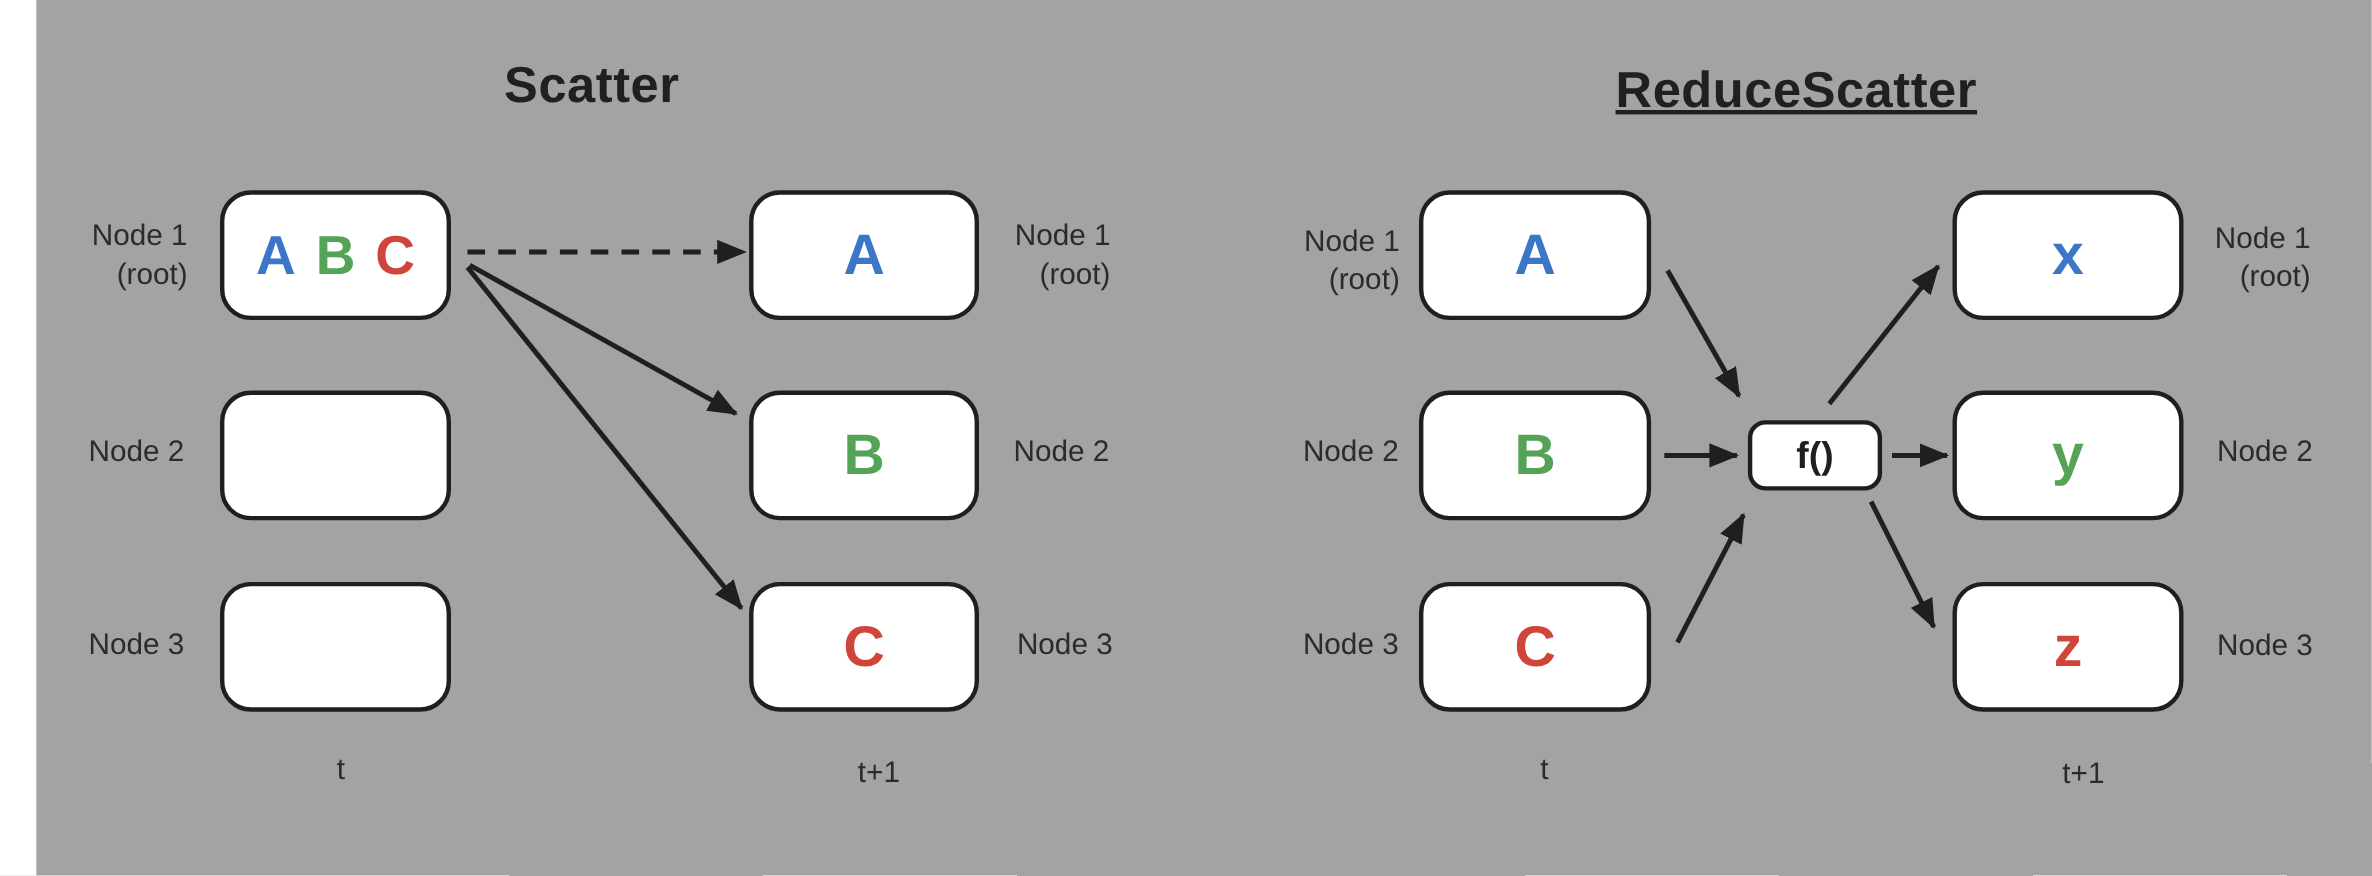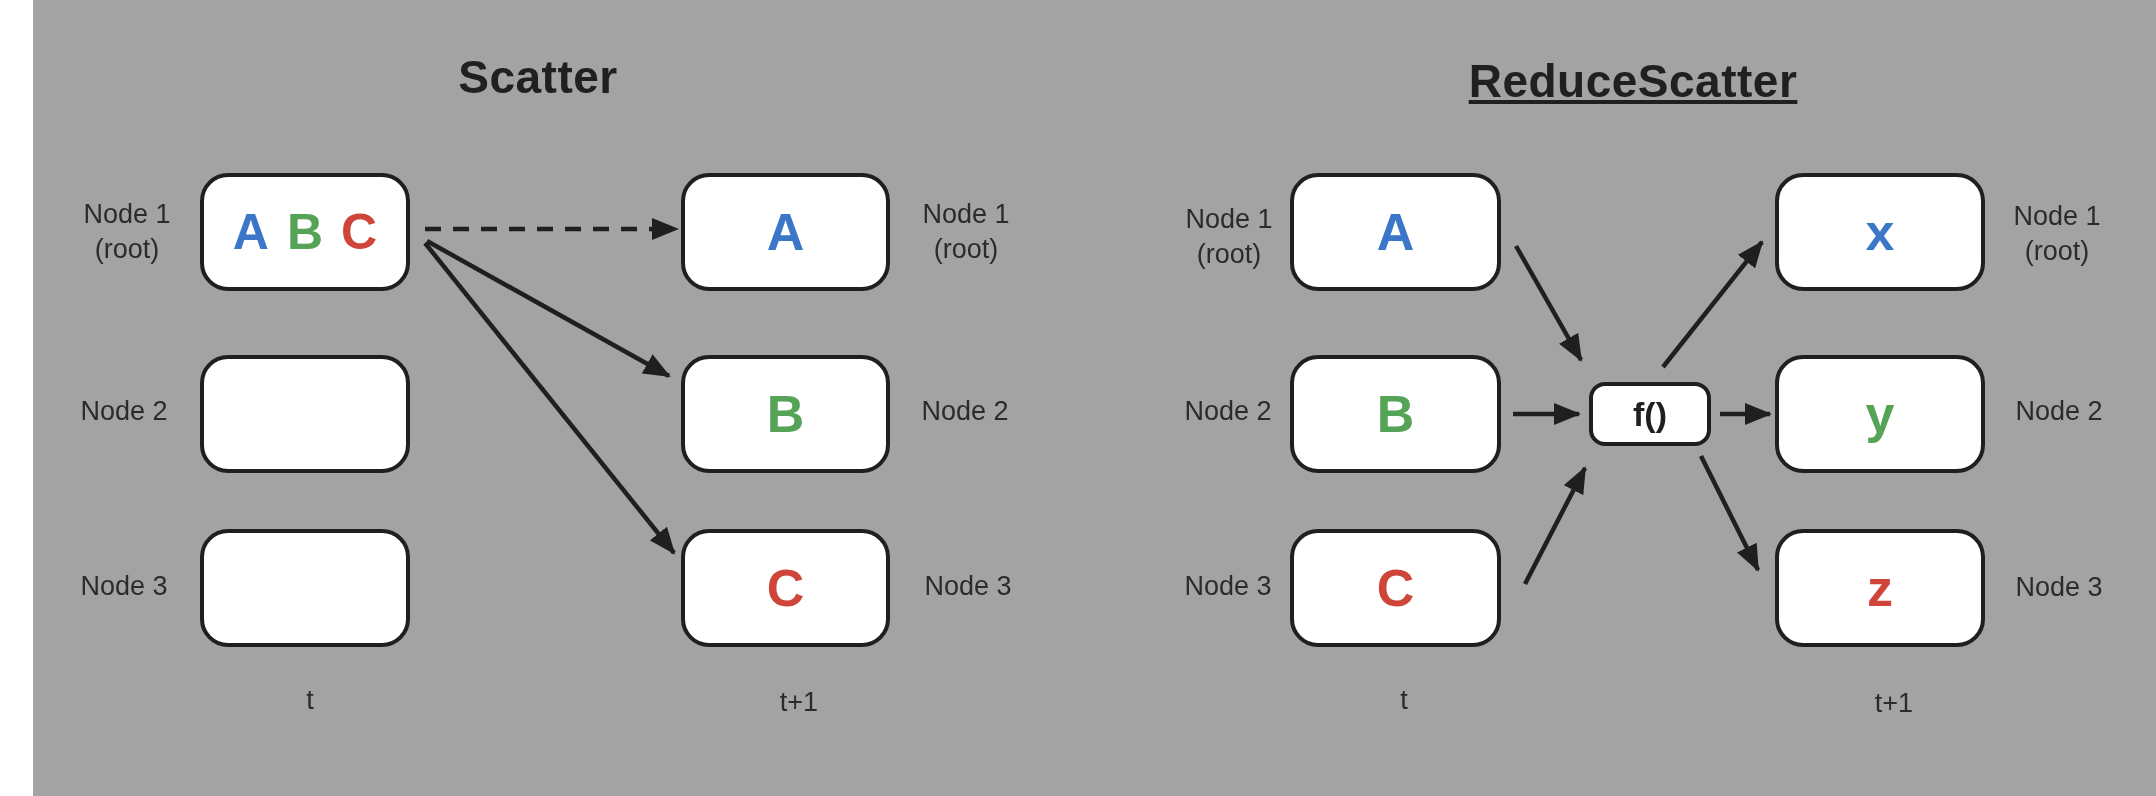--- a/index.html
+++ b/index.html
@@ -38,21 +38,21 @@
   }
   .chunk{
     font-size:52px;font-weight:600;line-height:1;
   }
   .chunk-row{display:flex;gap:18px;align-items:center;}
   .chunk-row .chunk{font-size:50px;}
   .node-label{
     position:absolute;
     transform:translate(-50%,-50%);
     font-size:27px;font-weight:500;color:#2b2b2b;
-    text-align:center;line-height:35px;white-space:nowrap;
+    text-align:right;line-height:35px;white-space:nowrap;
   }
   .time-label{
     position:absolute;
     transform:translate(-50%,-50%);
     font-size:27px;font-weight:500;color:#2b2b2b;
     white-space:nowrap;
   }
 </style>
 </head>
 <body>

